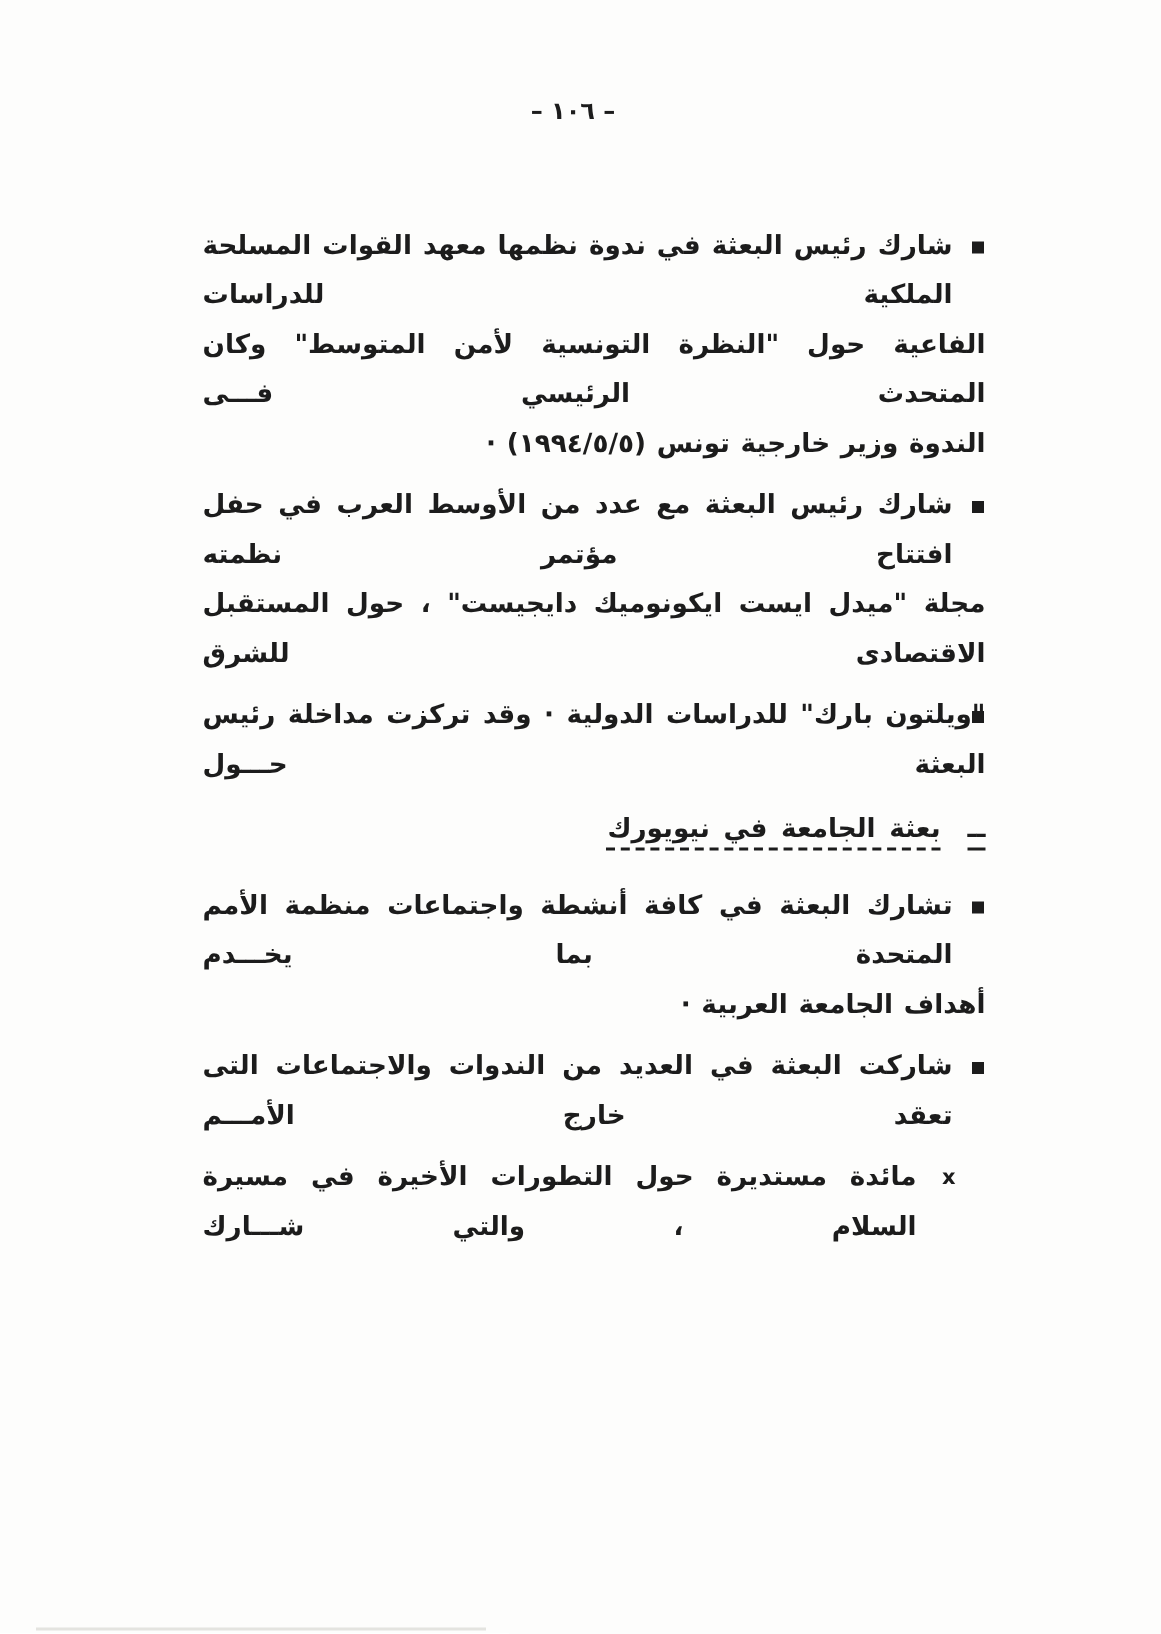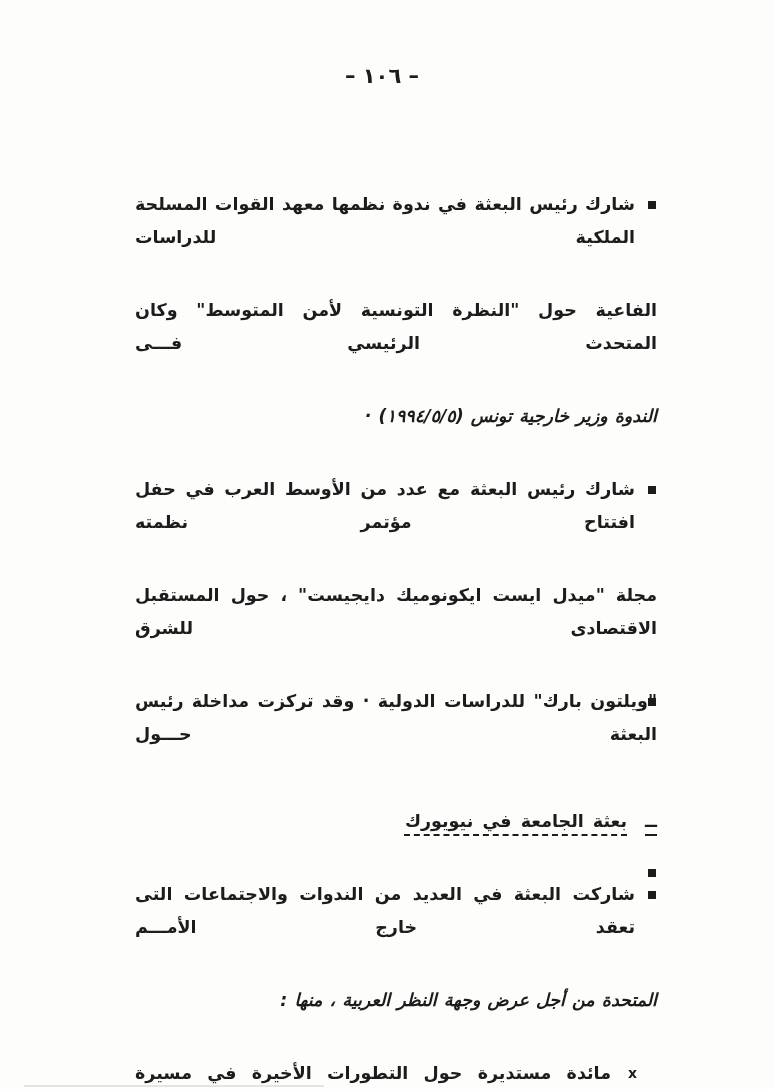--- a/index.html
+++ b/index.html
@@ -17,21 +17,21 @@
     font-family: "DejaVu Sans", sans-serif;
     color: #1c1c1c;
     font-weight: 700;
   }
   .page-number {
     position: absolute;
     top: 64px;
     left: 0;
     right: 10px;
     text-align: center;
-    font-size: 21px;
+    font-size: 16px;
     letter-spacing: 2px;
   }
   .content {
     position: absolute;
     top: 148px;
     right: 117px;
     width: 522px;
     font-size: 17.5px;
     line-height: 33px;
   }
@@ -51,26 +51,24 @@
     position: absolute;
     right: 2px;
     top: 0;
     font-size: 14px;
     font-weight: 700;
   }
   .line {
     text-align: justify;
     text-align-last: justify;
     word-spacing: 1px;
-    margin-top: 40px;
   }
   .line.end {
     text-align: right;
     text-align-last: right;
-    font-style: italic;
   }
   .line.first {
     padding-right: 22px;
   }
   .sub {
     margin-right: 18px;
     margin-bottom: 8px;
   }
   .sub .line.first {
     padding-right: 28px;
@@ -81,21 +79,20 @@
     text-align: right;
     white-space: nowrap;
   }
   .h-dash {
     display: inline-block;
     margin-left: 18px;
     text-decoration: underline;
     text-decoration-style: dashed;
     text-underline-offset: 7px;
     text-decoration-thickness: 1.5px;
-    margin-top: 44px;
   }
   .h-text {
     text-decoration: underline;
     text-decoration-style: dashed;
     text-underline-offset: 7px;
     text-decoration-thickness: 1.5px;
     word-spacing: 3px;
     text-align: center;
   }
   .scan-edge {
@@ -134,26 +131,27 @@
       <span class="sqmark"></span>
       <div class="line">"ويلتون بارك" للدراسات الدولية · وقد تركزت مداخلة رئيس البعثة حـــول</div>
     </div>
 
     <div class="heading">
       <span class="h-dash">ــ</span><span class="h-text">بعثة الجامعة في نيويورك</span>
     </div>
 
     <div class="para">
       <span class="sqmark"></span>
+      <div class="line first">تشارك البعثة في كافة أنشطة واجتماعات منظمة الأمم المتحدة بما يخـــدم</div>
+      <div class="line end">أهداف الجامعة العربية ·</div>
     </div>
 
     <div class="para">
       <span class="sqmark"></span>
       <div class="line first">شاركت البعثة في العديد من الندوات والاجتماعات التى تعقد خارج الأمـــم</div>
-      <div class="line end">المتحدة من أجل عرض وجهة النظر العربية ، منها :</div>
     </div>
 
     <div class="para sub">
       <span class="xmark">x</span>
       <div class="line first">مائدة مستديرة حول التطورات الأخيرة في مسيرة السلام ، والتي شـــارك</div>
 
     </div>
 
   </div>
 

